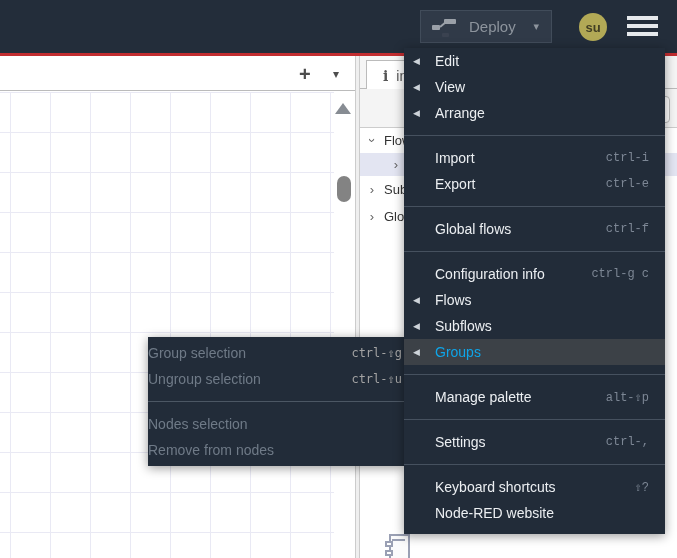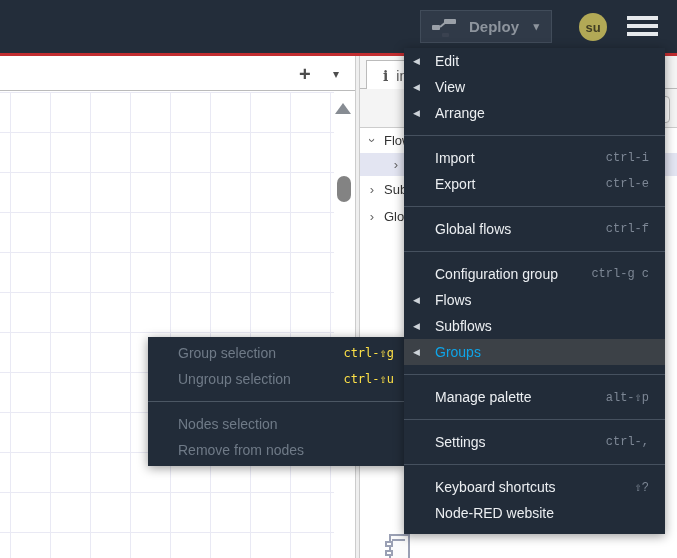--- a/index.html
+++ b/index.html
@@ -10,21 +10,20 @@
   }
 
   
   .header { position:absolute; left:0; top:0; width:677px; height:53px; background:#232d3a; }
   .red-line { position:absolute; left:0; top:53px; width:677px; height:3px; background:#c22d30; }
 
   .deploy-btn {
     position:absolute; left:420px; top:10px; width:132px; height:33px;
     background:#303a48; border:1px solid #414c5a; display:flex; align-items:center;
     cursor:pointer;
-    font-weight:bold;
   }
   .deploy-btn .dlabel { color:#8d949d; font-size:15px; margin-left:12px; }
   .deploy-btn .dcaret { margin-left:auto; margin-right:12px; color:#8d949d; font-size:11px; }
   .deploy-icon { margin-left:10px; width:26px; height:26px; }
 
   .avatar {
     position:absolute; left:579px; top:13px; width:28px; height:28px; border-radius:50%;
     background:#b2a956; color:#423f24; font-weight:bold; font-size:13px;
     display:flex; align-items:center; justify-content:center; cursor:pointer;
   }
@@ -88,22 +87,22 @@
   .mi .sc { position:absolute; right:16px; font-family:Liberation Mono, monospace; font-size:12px; color:#7d8795; }
   .mi.active { background:#3c4147; }
   .mi.active .lbl { color:#0ea5e9; }
   .sep { height:1px; background:#46515f; margin:9px 0; }
 
   .submenu {
     position:absolute; left:148px; top:337px; width:256px; background:#222c39;
     box-shadow:0 2px 10px rgba(0,0,0,0.4); padding-top:3px; padding-bottom:3px;
   }
   .smi { height:26px; display:flex; align-items:center; position:relative; font-size:14px; color:#6f7a87; cursor:default; }
-  .smi .lbl { margin-left:30px; white-space:nowrap; }
-  .smi .sc { position:absolute; right:10px; font-family:"DejaVu Sans Mono", monospace; font-size:12px; color:#fde047; }
+  .smi .lbl { white-space:nowrap; }
+  .smi .sc { position:absolute; right:2px; font-family:"DejaVu Sans Mono", monospace; font-size:12px; color:#a3a3a3; }
   .sub-sep { height:1px; background:#4c5764; margin:9px 0; }
 </style>
 </head>
 <body>
 
 <div class="tabbar"></div>
 <span class="tb-plus">+</span>
 <span class="tb-caret">▾</span>
 <div class="grid"></div>
 <div class="scroll-up"></div>
@@ -202,21 +201,21 @@
     <span class="lbl">Export</span>
     <span class="sc">ctrl-e</span>
   </div>
   <div class="sep"></div>
   <div class="mi">
     <span class="lbl">Global flows</span>
     <span class="sc">ctrl-f</span>
   </div>
   <div class="sep"></div>
   <div class="mi">
-    <span class="lbl">Configuration group</span>
+    <span class="lbl">Configuration info</span>
     <span class="sc">ctrl-g c</span>
   </div>
   <div class="mi">
     <span class="arr">◀</span>
     <span class="lbl">Flows</span>
   </div>
   <div class="mi">
     <span class="arr">◀</span>
     <span class="lbl">Subflows</span>
   </div>

